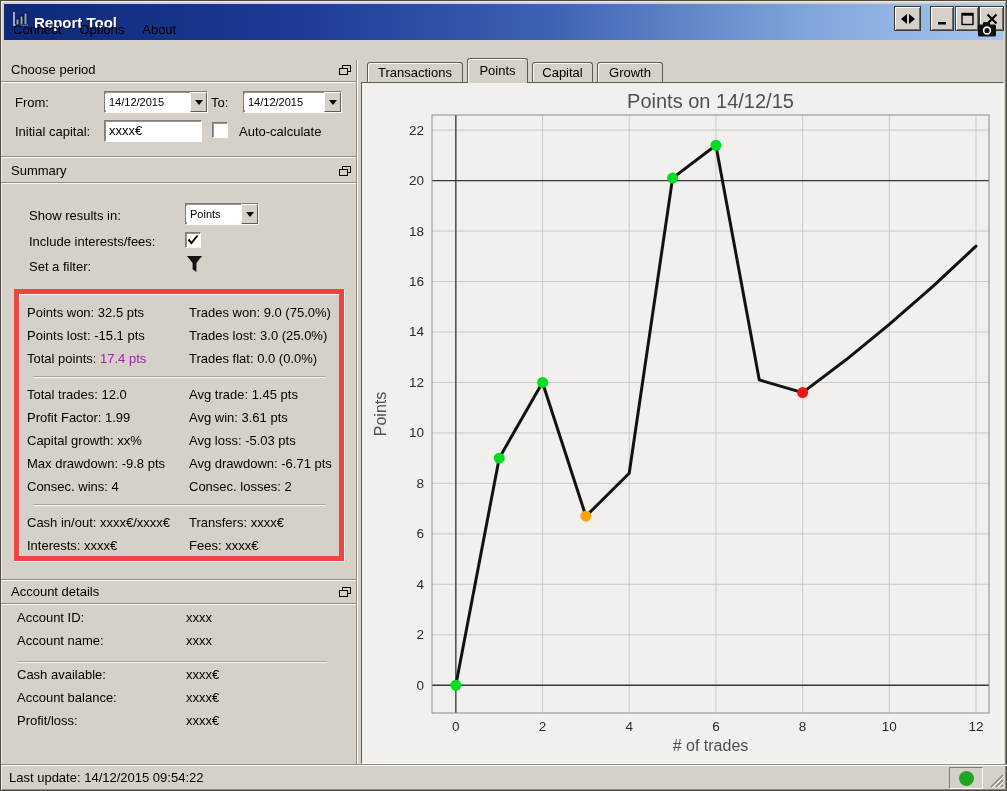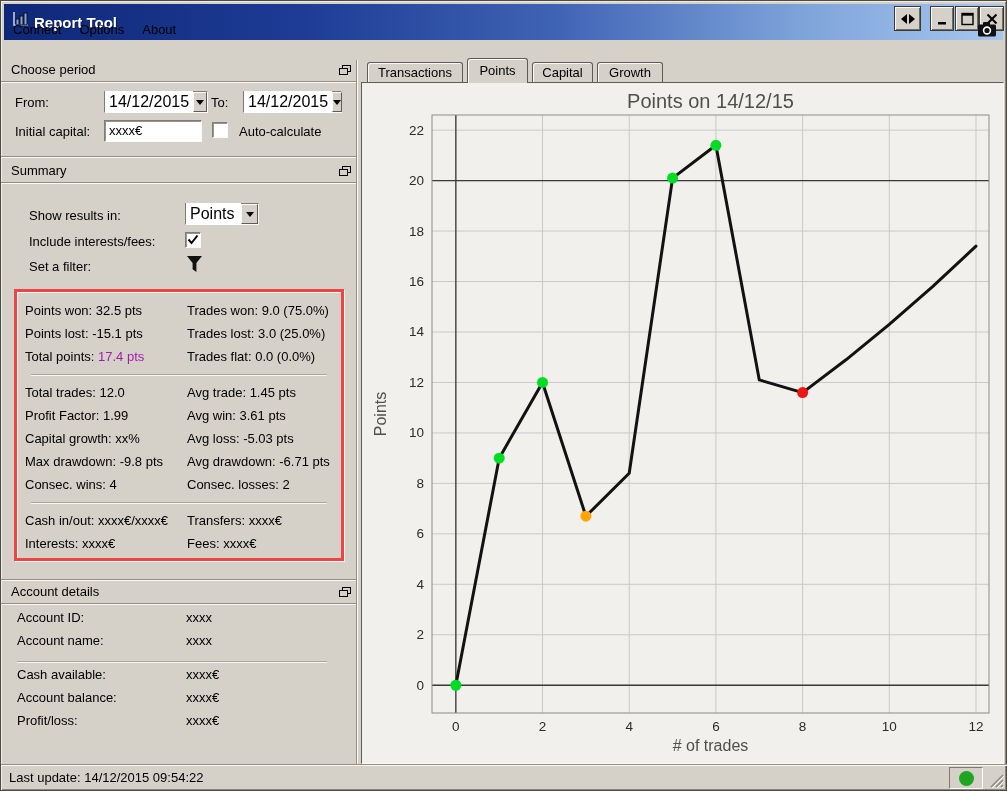--- a/index.html
+++ b/index.html
@@ -47,34 +47,34 @@
   .etched-h { position:absolute; height:2px;
     border-top:1px solid #928e86; border-bottom:1px solid #fbfaf7; }
   .etched-v { position:absolute; width:2px;
     border-left:1px solid #928e86; border-right:1px solid #fbfaf7; }
   .sunken {
     background:#fff;
     border:1px solid; border-color:#807c74 #fbfaf7 #fbfaf7 #807c74;
     box-shadow: inset 1px 1px 0 rgba(62,60,55,.55);
   }
   .combo { display:flex; align-items:center; }
-  .combo .combo-text { flex:1; padding:2px 4px; font-size:16px; background:#fff; }
+  .combo .combo-text { flex:1; padding:2px 4px; font-size:11px; background:#fff; }
   .combo .combo-btn {
     width:17px; align-self:stretch; background:#d5d1c8;
     border:1px solid; border-color:#fbfaf7 #5f5c55 #5f5c55 #fbfaf7;
     display:flex; align-items:center; justify-content:center;
   }
   .arrow-down { width:0; height:0; border-left:4px solid transparent;
     border-right:4px solid transparent; border-top:5px solid #000; }
   .checkbox { width:16px; height:16px; }
   .section-caption { position:absolute; font-size:13px; color:#000; }
   .dock-icon { position:absolute; width:12px; height:11px; }
   .stats-box {
     position:absolute;
-    border:3px solid #ef4444;
+    border:5px solid #ef4444;
     box-shadow: 1px 1px 0 #fbfaf7, inset 1px 1px 0 #fbfaf7;
     padding:7px 0 0 8px;
   }
   .stats-row { height:23px; display:flex; align-items:center; }
   .stats-cell-left  { width:162px; }
   .stats-cell-right { flex:1; }
   .stats-sep { height:1px; background:#aaa69e; box-shadow:0 1px 0 #f6f5f1;
     margin:6px 14px 6px 6px; }
   .acct-row { height:23px; display:flex; align-items:flex-start; }
   .acct-label { width:169px; }

